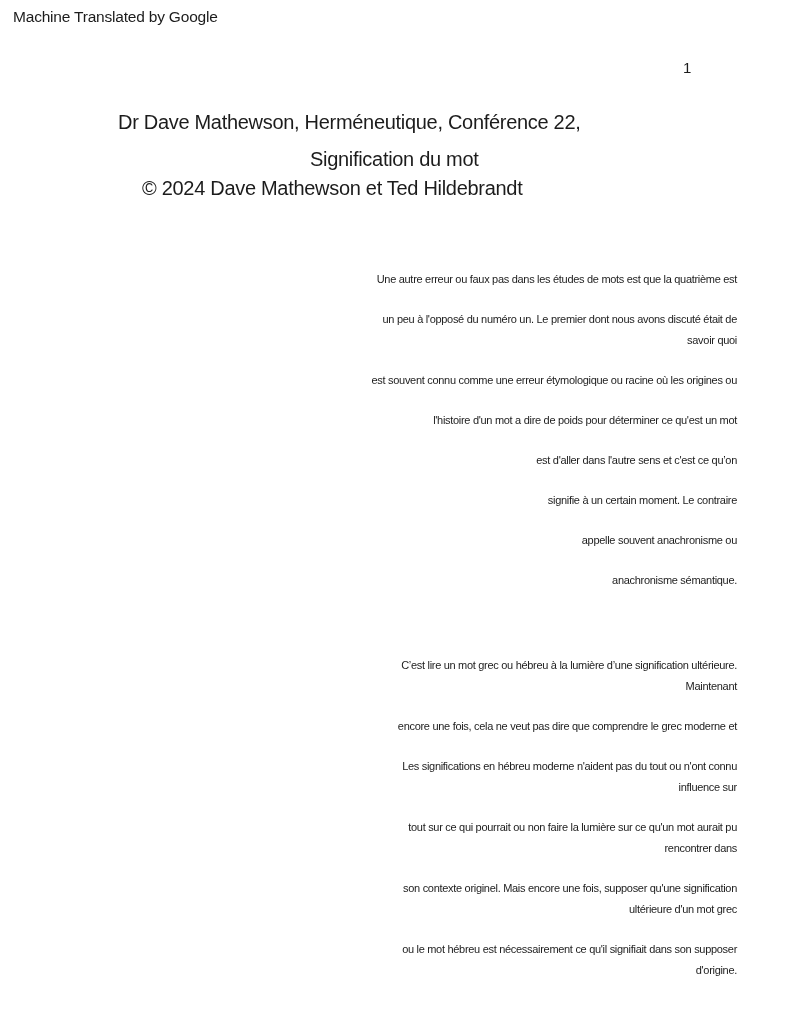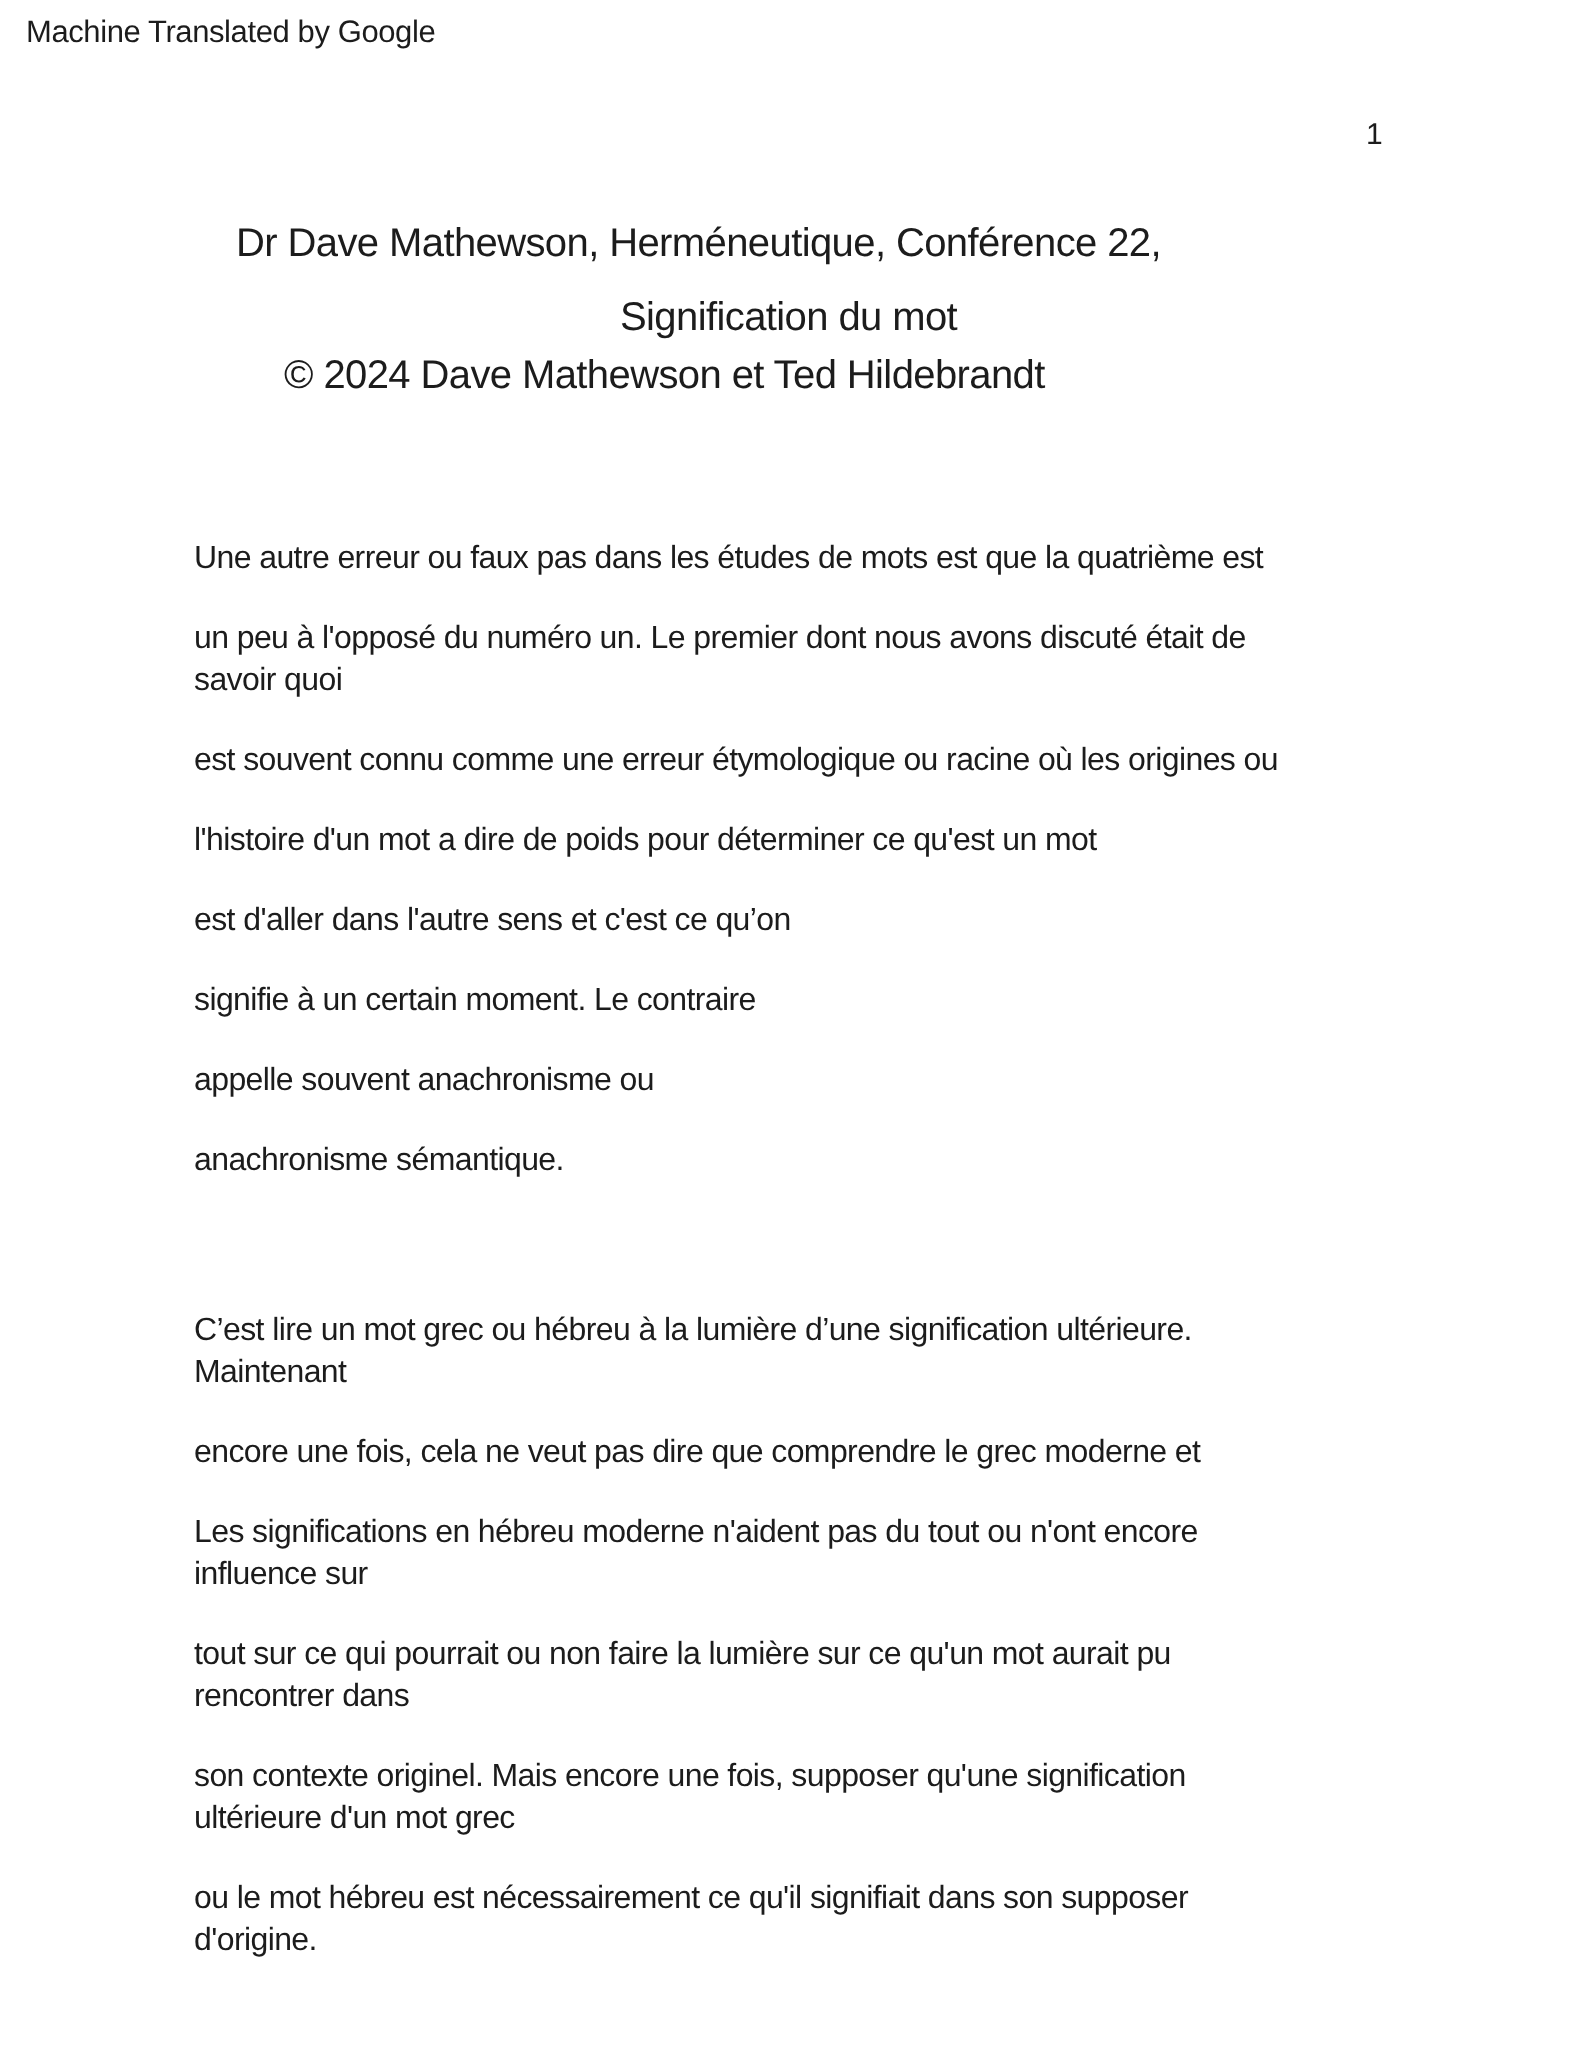--- a/index.html
+++ b/index.html
@@ -38,22 +38,23 @@
     white-space: nowrap;
   }
   .heading-1 { left: 118px; top: 111px; }
   .heading-2 { left: 310px; top: 148px; }
   .heading-3 { left: 142px; top: 177px; text-align: right; }
   .transcript-body {
     position: absolute;
     left: 97px;
     top: 269px;
     width: 640px;
-    font-size: 16px;
+    font-size: 11px;
     letter-spacing: -0.3px;
+    text-align: right;
   }
   .para {
     margin: 0 0 19px 0;
   }
   .para.extra-gap {
     margin-top: 64px;
   }
   .line {
     line-height: 21px;
     white-space: nowrap;
@@ -100,21 +101,21 @@
         <div class="line">anachronisme sémantique.</div>
       </div>
       <div class="para extra-gap">
         <div class="line">C’est lire un mot grec ou hébreu à la lumière d’une signification ultérieure.</div>
         <div class="line">Maintenant</div>
       </div>
       <div class="para">
         <div class="line">encore une fois, cela ne veut pas dire que comprendre le grec moderne et</div>
       </div>
       <div class="para">
-        <div class="line">Les significations en hébreu moderne n'aident pas du tout ou n'ont encore</div>
+        <div class="line">Les significations en hébreu moderne n'aident pas du tout ou n'ont connu</div>
         <div class="line">influence sur</div>
       </div>
       <div class="para">
         <div class="line">tout sur ce qui pourrait ou non faire la lumière sur ce qu'un mot aurait pu</div>
         <div class="line">rencontrer dans</div>
       </div>
       <div class="para">
         <div class="line">son contexte originel. Mais encore une fois, supposer qu'une signification</div>
         <div class="line">ultérieure d'un mot grec</div>
       </div>

